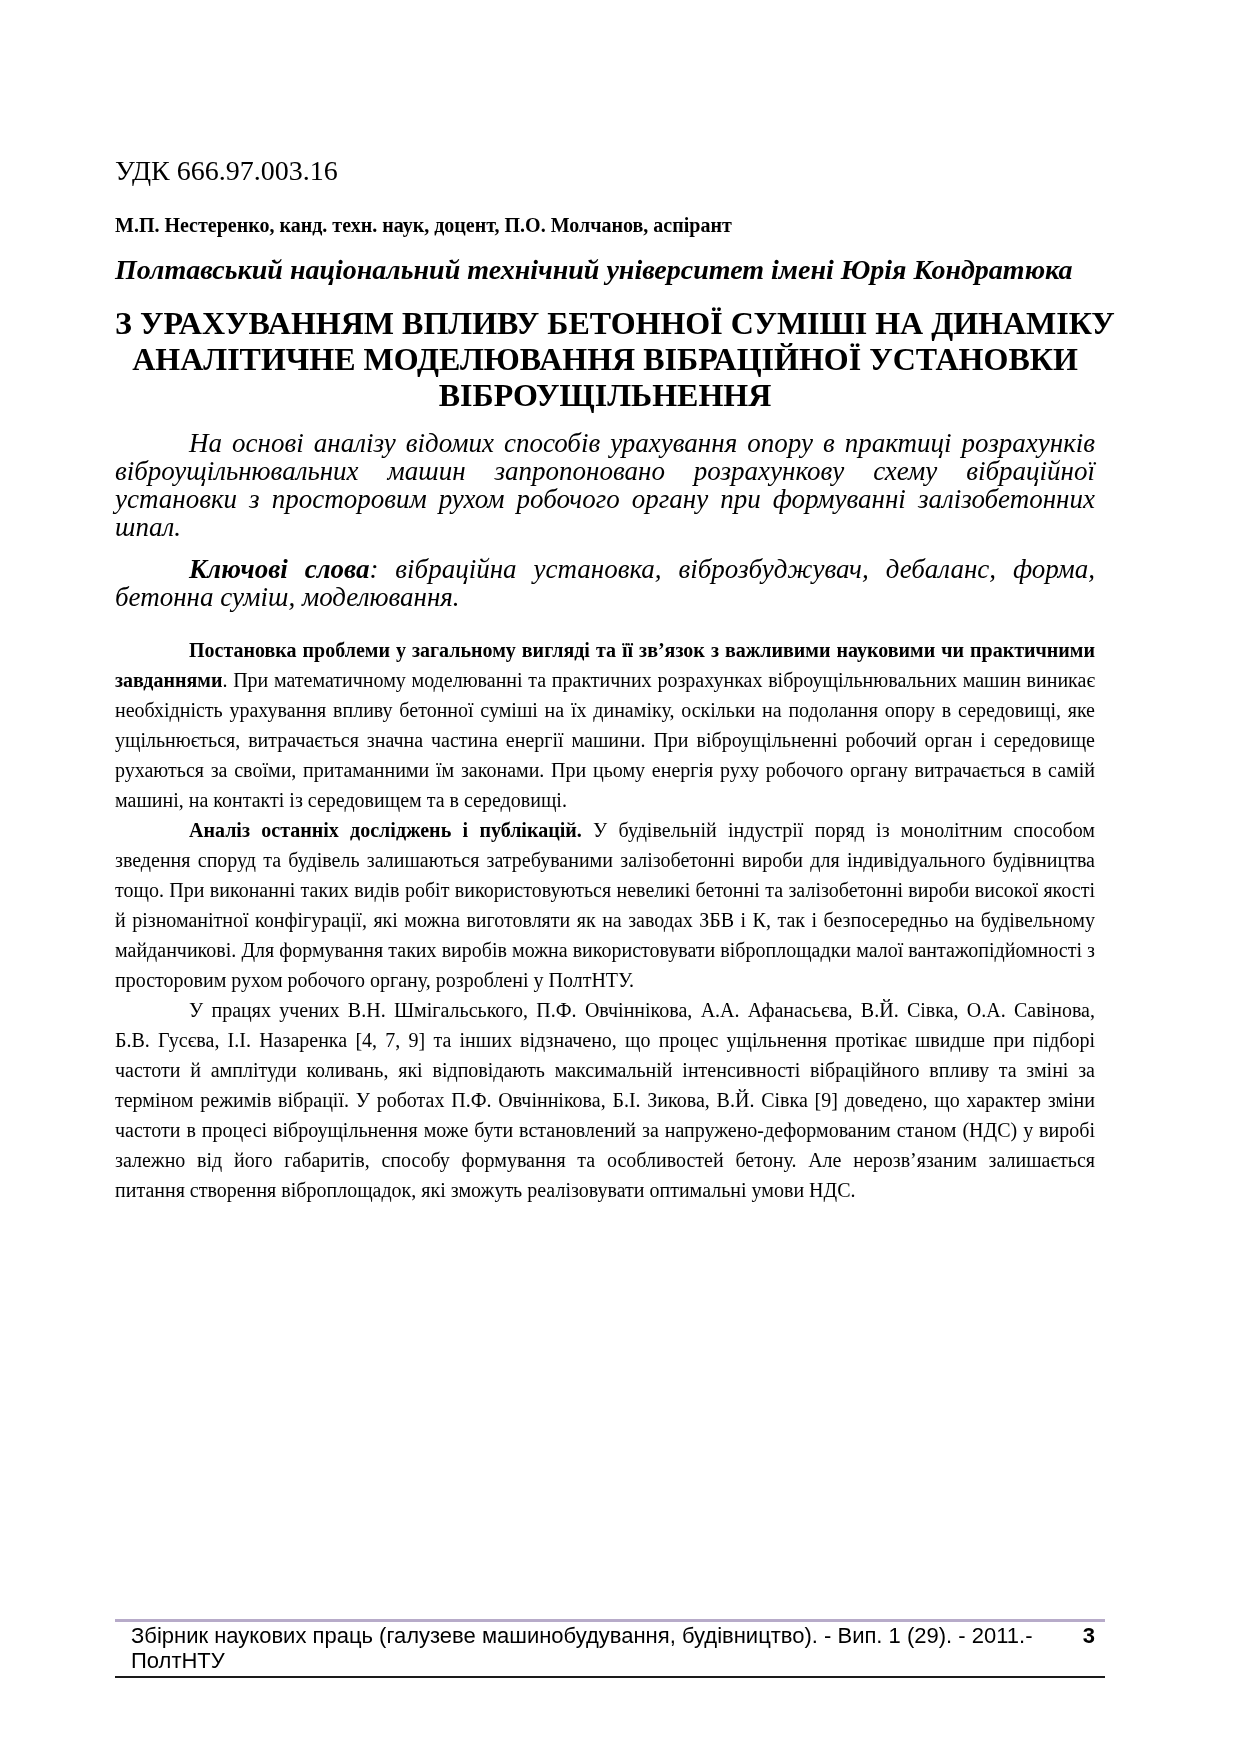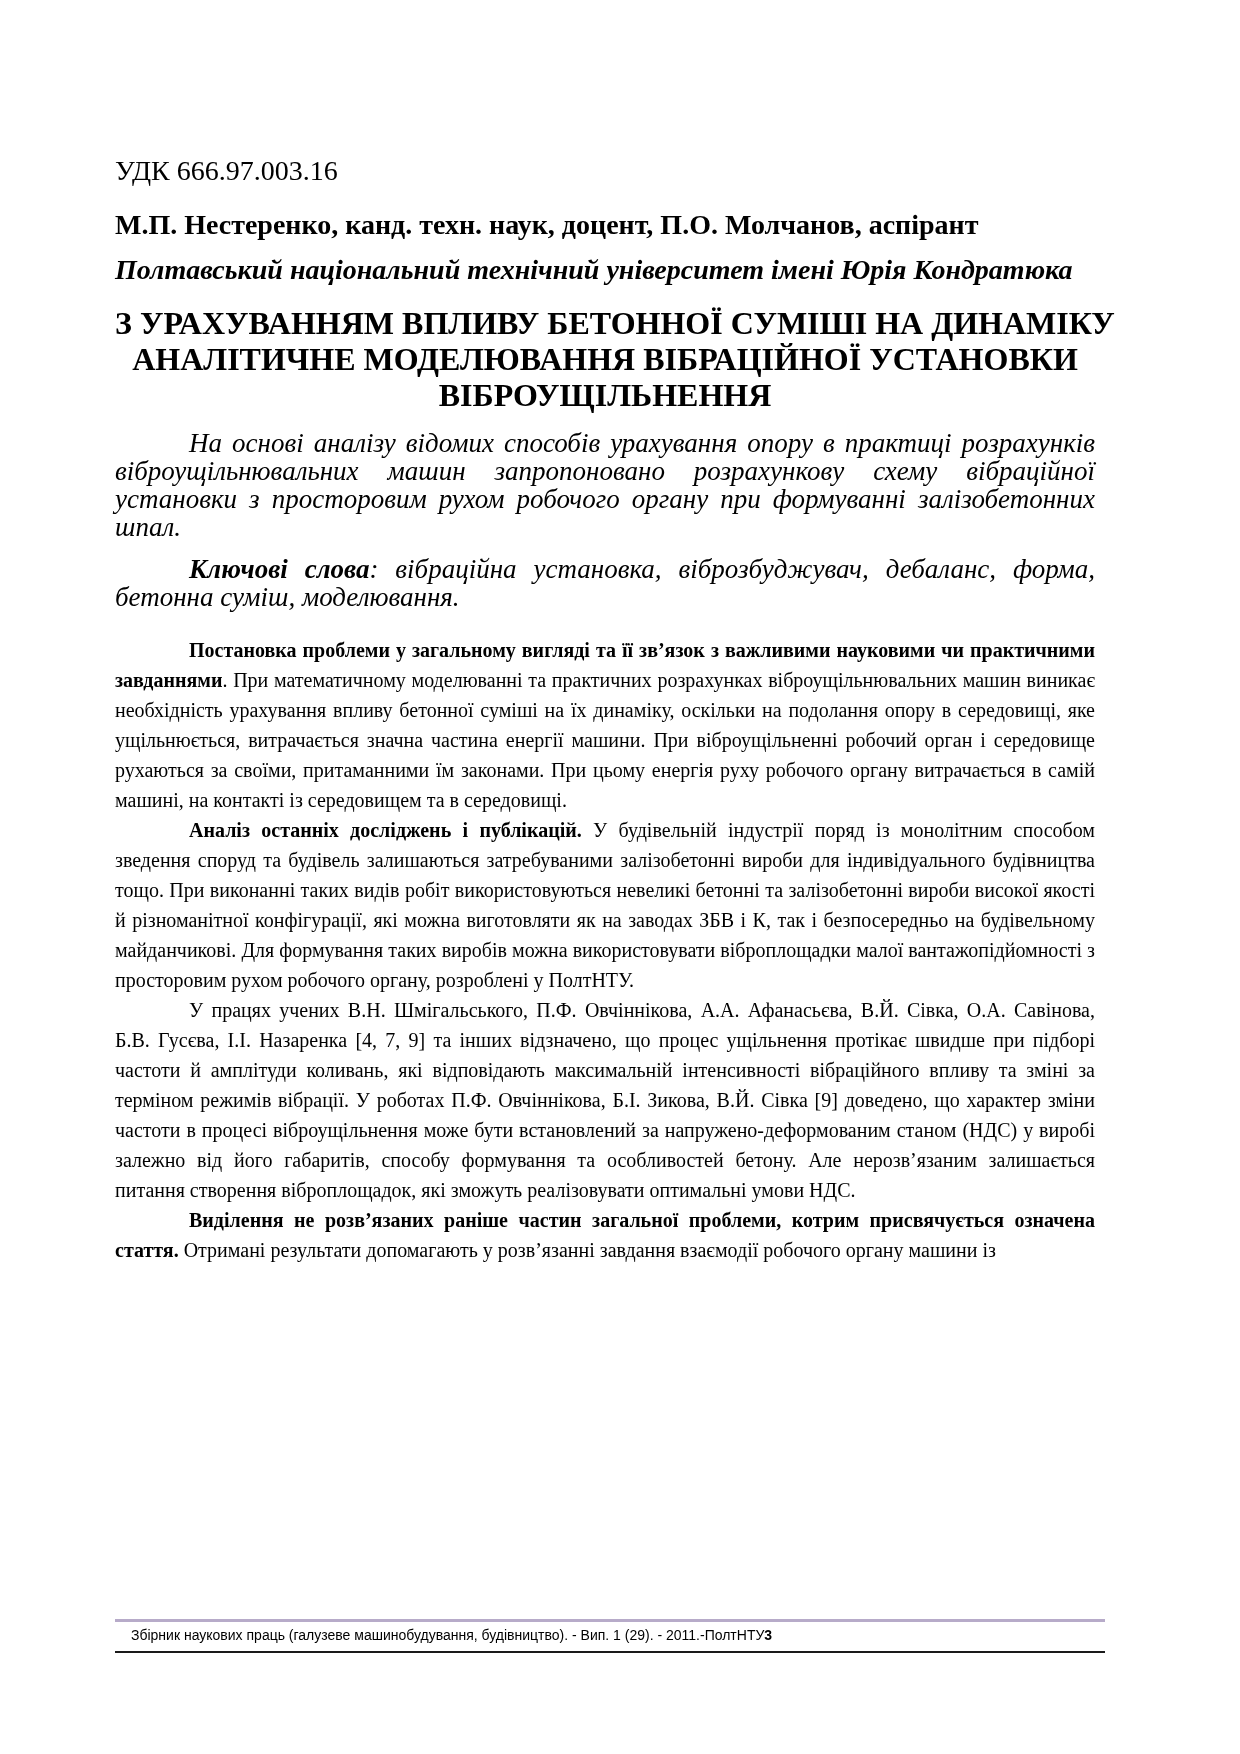--- a/index.html
+++ b/index.html
@@ -15,21 +15,21 @@
     position: absolute;
     left: 115px; top: 156px;
     width: 980px;
   }
   .udc {
     font-size: 28px; line-height: 30px;
   }
   .authors {
     margin-top: 24px;
     font-weight: bold;
-    font-size: 28px; line-height: 30px;
+    font-size: 20px; line-height: 30px;
   }
   .affiliation {
     margin-top: 15px;
     font-weight: bold; font-style: italic;
     font-size: 28px; line-height: 30px;
   }
   .article-title {
     margin-top: 20px;
     font-weight: bold;
     font-size: 32px; line-height: 36px;
@@ -63,23 +63,24 @@
   .body-text .lead { font-weight: bold; }
   .page-footer {
     position: absolute;
     left: 115px; top: 1619px;
     width: 990px;
     box-sizing: border-box;
     border-top: 3px solid #b7abc9;
     border-bottom: 2px solid #1a1a1a;
     padding: 1px 10px 3px 16px;
     display: flex;
+    justify-content: space-between;
     align-items: baseline;
     font-family: "Liberation Sans", sans-serif;
-    font-size: 14px; line-height: 25px;
+    font-size: 22px; line-height: 25px;
   }
   .page-footer .page-num { font-weight: bold; }
 </style>
 </head>
 <body>
 
 <div class="page-content">
 
   <div class="udc">УДК 666.97.003.16</div>
 
@@ -94,21 +95,20 @@
   </div>
 
   <div class="abstract">На основі аналізу відомих способів урахування опору в практиці розрахунків віброущільнювальних машин запропоновано розрахункову схему вібраційної установки з просторовим рухом робочого органу при формуванні залізобетонних шпал.</div>
 
   <div class="keywords"><span class="kw-label">Ключові слова</span><span>: вібраційна установка, віброзбуджувач, дебаланс, форма, бетонна суміш, моделювання.</span></div>
 
   <div class="body-text">
     <p><span class="lead">Постановка проблеми у загальному вигляді та її зв’язок з важливими науковими чи практичними завданнями</span><span>. При математичному моделюванні та практичних розрахунках віброущільнювальних машин виникає необхідність урахування впливу бетонної суміші на їх динаміку, оскільки на подолання опору в середовищі, яке ущільнюється, витрачається значна частина енергії машини. При віброущільненні робочий орган і середовище рухаються за своїми, притаманними їм законами. При цьому енергія руху робочого органу витрачається в самій машині, на контакті із середовищем та в середовищі.</span></p>
     <p><span class="lead">Аналіз останніх досліджень і публікацій.</span><span> У будівельній індустрії поряд із монолітним способом зведення споруд та будівель залишаються затребуваними залізобетонні вироби для індивідуального будівництва тощо. При виконанні таких видів робіт використовуються невеликі бетонні та залізобетонні вироби високої якості й різноманітної конфігурації, які можна виготовляти як на заводах ЗБВ і К, так і безпосередньо на будівельному майданчикові. Для формування таких виробів можна використовувати віброплощадки малої вантажопідйомності з просторовим рухом робочого органу, розроблені у ПолтНТУ.</span></p>
     <p><span class="lead"></span><span>У працях учених В.Н. Шмігальського, П.Ф. Овчіннікова, А.А. Афанасьєва, В.Й. Сівка, О.А. Савінова, Б.В. Гусєва, І.І. Назаренка [4, 7, 9] та інших відзначено, що процес ущільнення протікає швидше при підборі частоти й амплітуди коливань, які відповідають максимальній інтенсивності вібраційного впливу та зміні за терміном режимів вібрації. У роботах П.Ф. Овчіннікова, Б.І. Зикова, В.Й. Сівка [9] доведено, що характер зміни частоти в процесі віброущільнення може бути встановлений за напружено-деформованим станом (НДС) у виробі залежно від його габаритів, способу формування та особливостей бетону. Але нерозв’язаним залишається питання створення віброплощадок, які зможуть реалізовувати оптимальні умови НДС.</span></p>
-    <p><span class="lead">Виділення не розв’язаних раніше частин загальної проблеми, котрим присвячується означена стаття.</span><span> Отримані результати допомагають у розв’язанні завдання взаємодії робочого органу машини із</span></p>
   </div>
 
 </div>
 
 <div class="page-footer">
   <span>Збірник наукових праць (галузеве машинобудування, будівництво). - Вип. 1 (29). - 2011.-ПолтНТУ</span>
   <span class="page-num">3</span>
 </div>
 
 </body></html>

